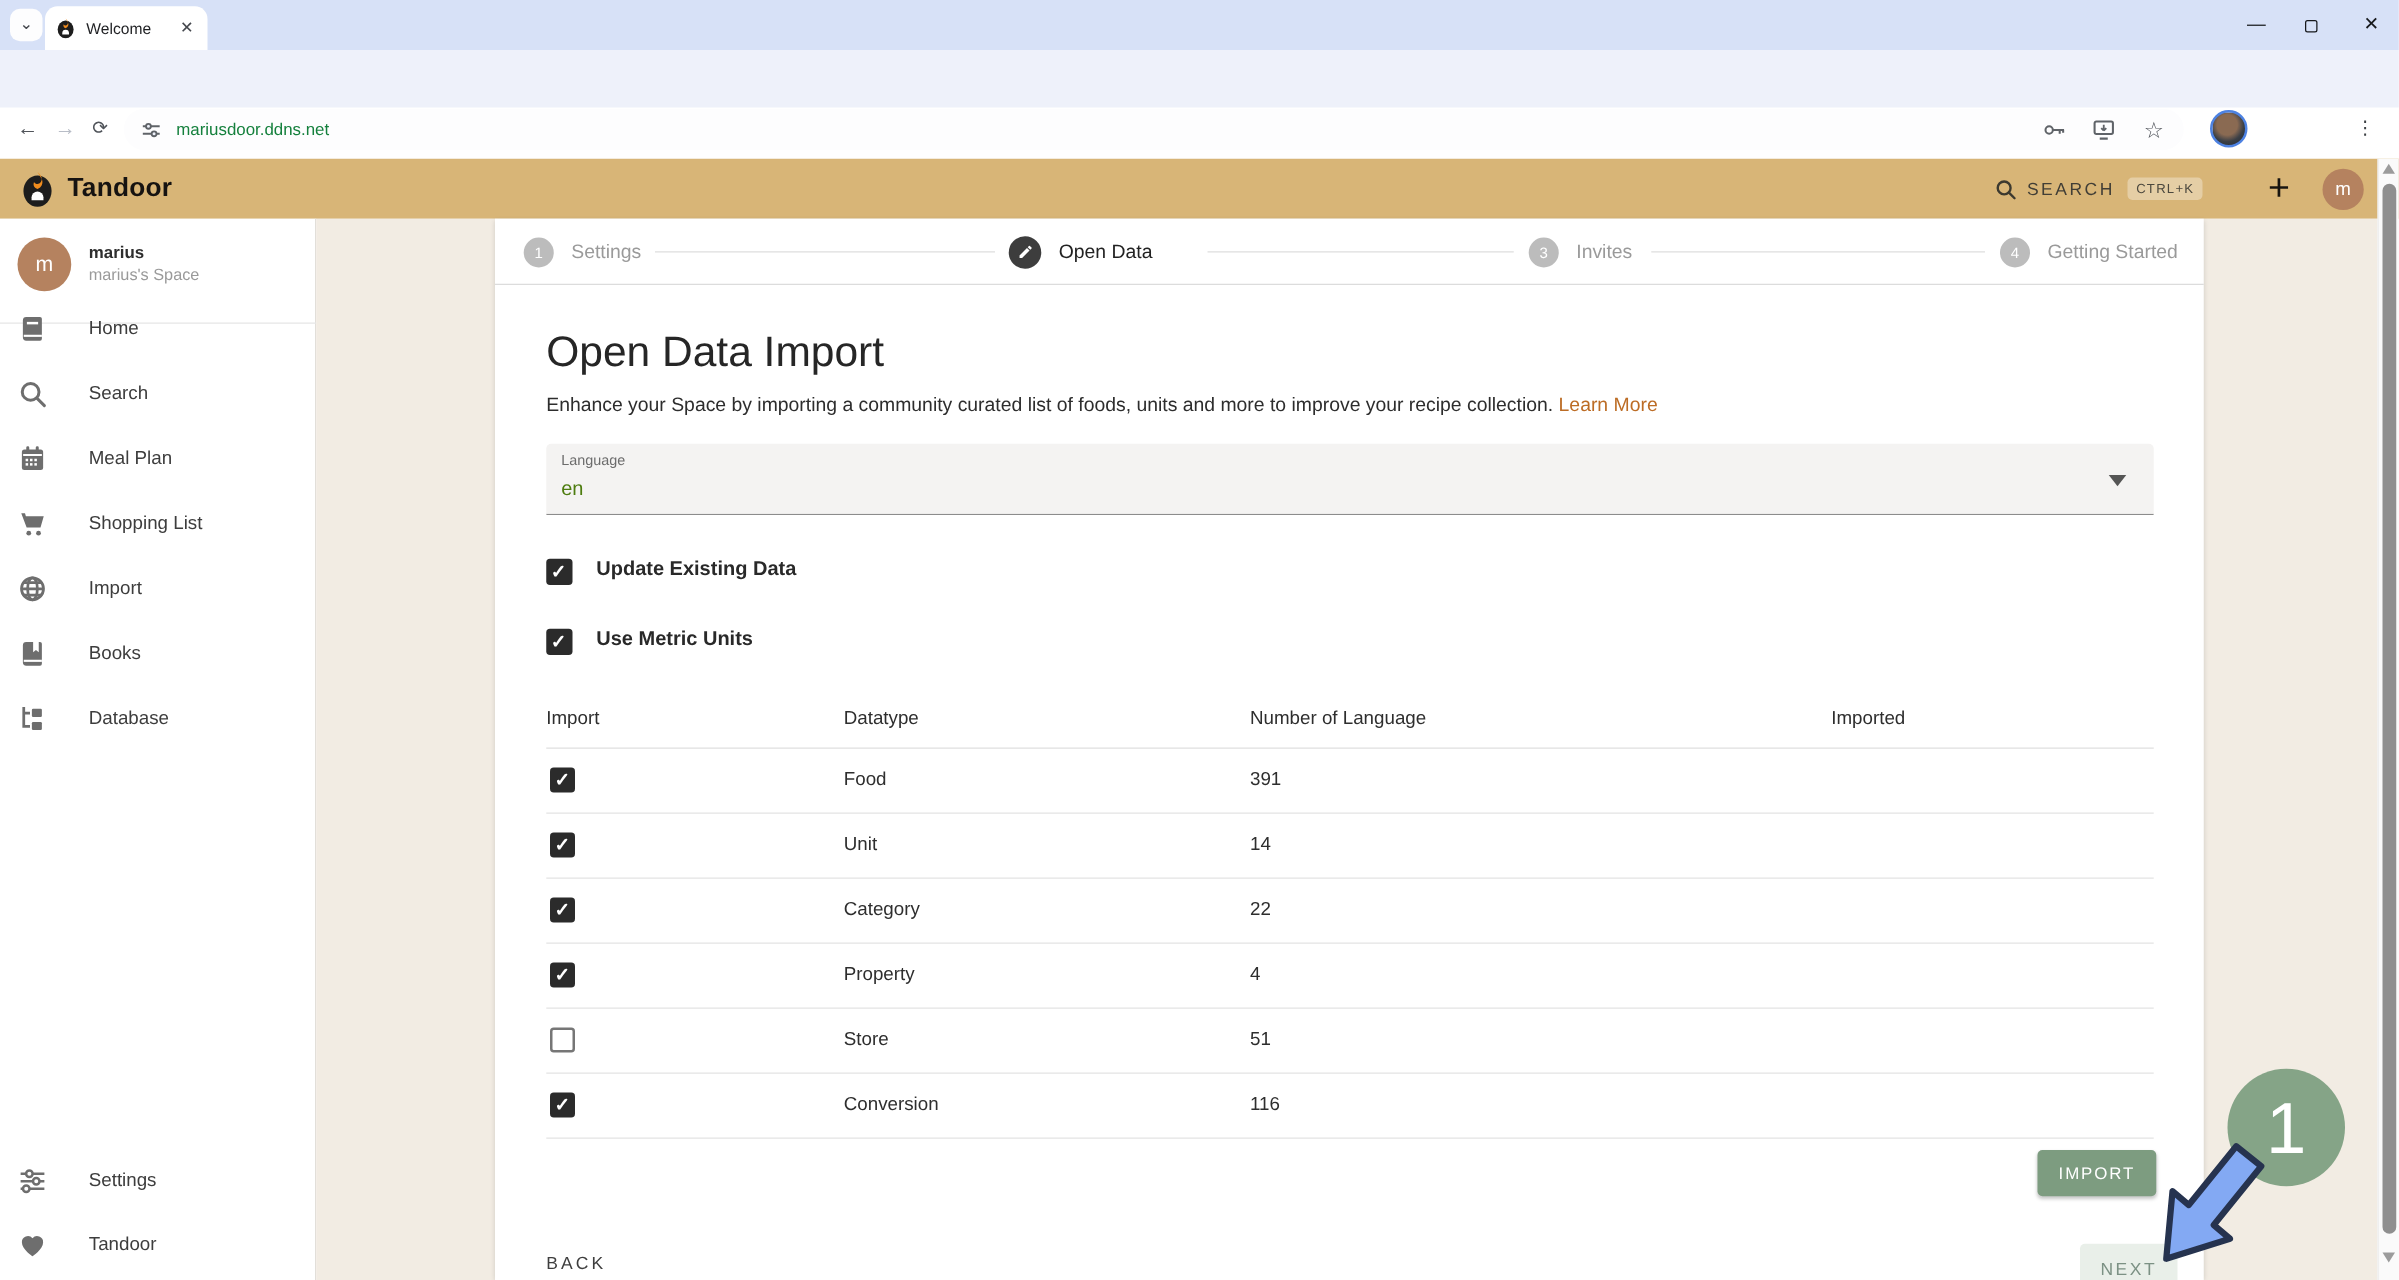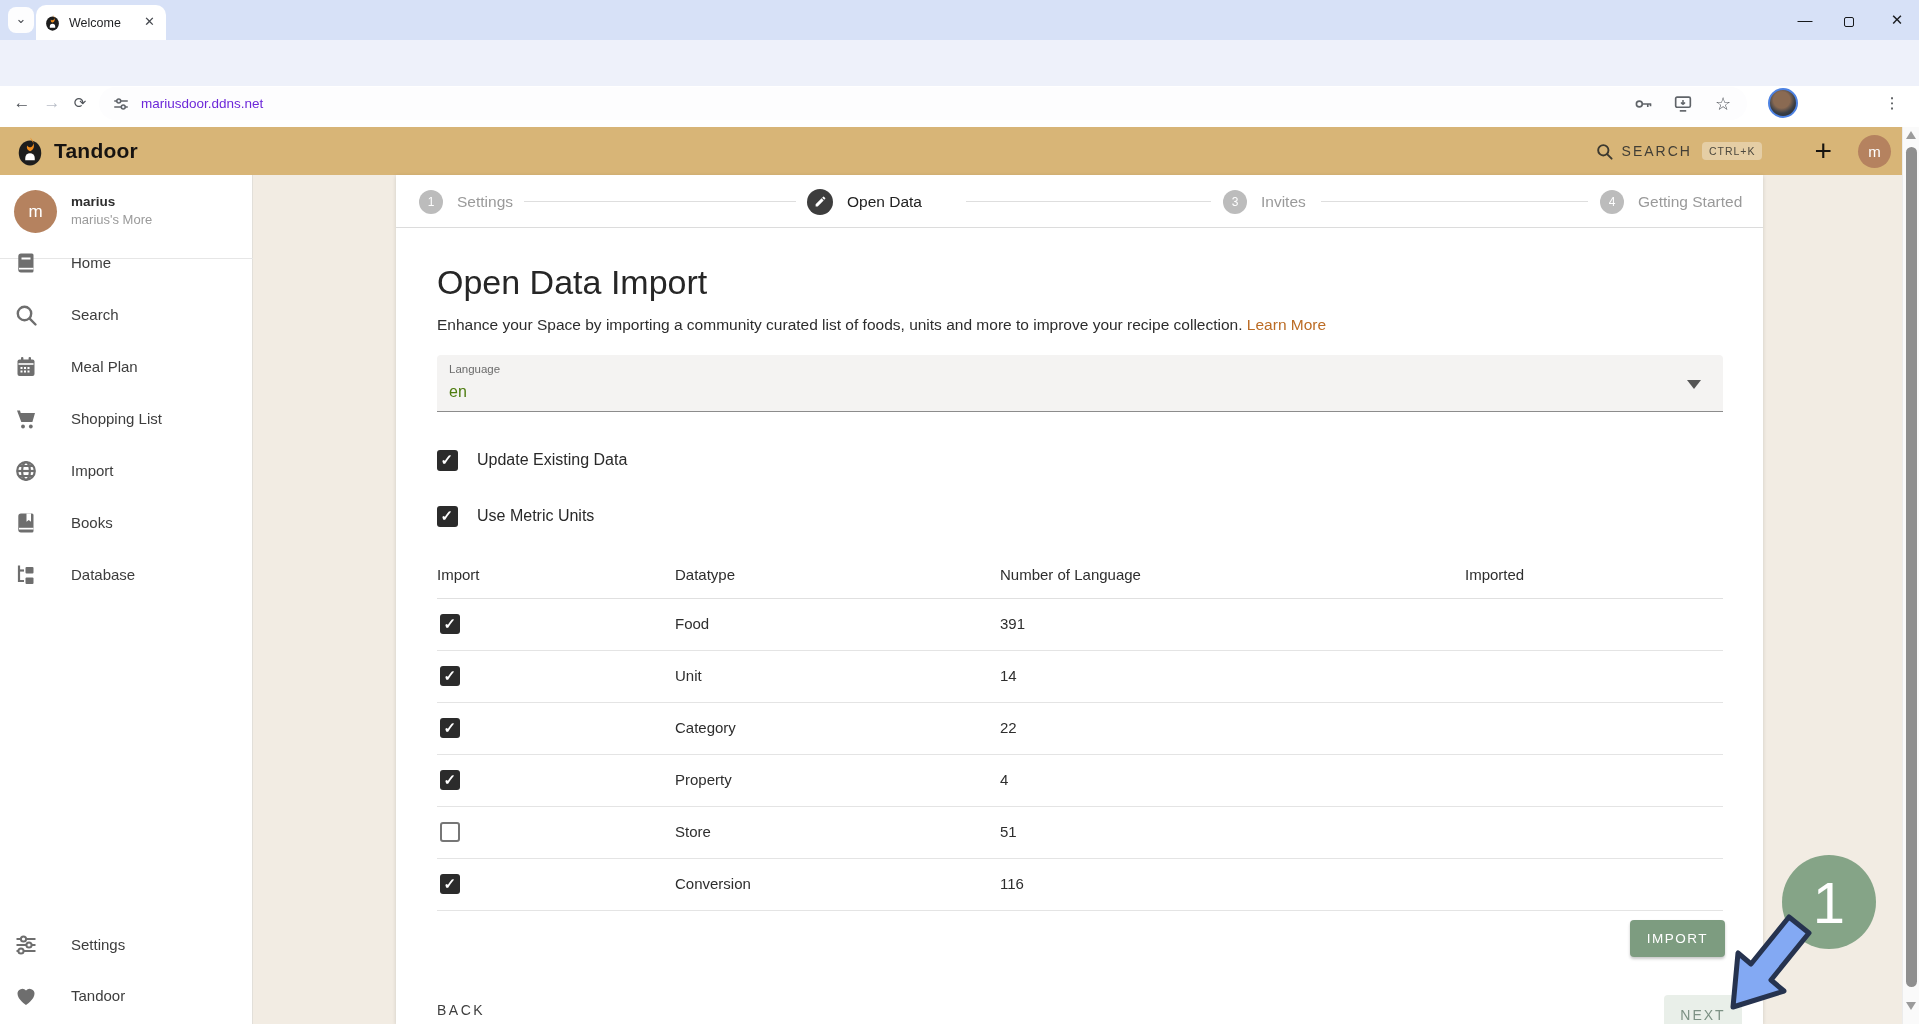--- a/index.html
+++ b/index.html
@@ -13,21 +13,21 @@
   #tab-fav { width:17px; height:17px; margin-right:8px; }
   #tab-title { font-size:12.5px; color:#1f2023; flex:1; }
   #tab-close { width:17px; height:17px; color:#45484e; font-size:13px; line-height:16px; text-align:center; border-radius:50%; cursor:pointer; }
   .wctl { top:9px; width:30px; height:22px; color:#17191c; text-align:center; cursor:pointer; font-size:15px; line-height:22px; }
   #win-restore span { display:inline-block; width:10px; height:10px; border:1.4px solid #17191c; border-radius:2px; position:relative; top:2px; }
 
   #toolbar { left:0; top:40px; width:1919px; height:46px; background:#eef1fa; }
   .navbtn { top:49px; width:28px; height:28px; font-size:17px; text-align:center; line-height:27px; color:#50545a; border-radius:50%; cursor:pointer; }
   #omnibox { left:99px; top:47px; width:1648px; height:33px; background:#fdfdfe; border-radius:17px; display:flex; align-items:center; padding:0 12px; }
   #site-info-icon { width:20px; height:18px; margin-right:10px; cursor:pointer; }
-  #url-text { font-size:13.5px; color:#6d28d9; flex:1; }
+  #url-text { font-size:13.5px; color:#15803d; flex:1; }
   .pill-icon { width:24px; height:22px; margin-left:16px; cursor:pointer; color:#50545a; font-size:16px; text-align:center; line-height:22px; }
   #profile-avatar { left:1768px; top:48px; width:30px; height:30px; border-radius:50%; border:2px solid #4d82e2; background:radial-gradient(circle at 45% 38%, #8a6a52 0 38%, #3a3f46 62%, #23262b); cursor:pointer; }
   #menu-dots { left:1882px; top:49px; width:20px; height:28px; color:#3c4043; font-size:15px; text-align:center; line-height:28px; cursor:pointer; letter-spacing:0; }
 
   
   #app-header { left:0; top:127px; width:1919px; height:48px; background:#d8b577; display:flex; align-items:center; }
   #app-logo { width:30px; height:30px; margin-left:15px; }
   #brand { font-size:21px; font-weight:bold; color:#161311; margin-left:9px; letter-spacing:.2px; }
   #hdr-right { position:absolute; right:28px; top:0; height:48px; display:flex; align-items:center; }
   #hdr-search { display:flex; align-items:center; cursor:pointer; }
@@ -63,21 +63,21 @@
 
   #title { position:absolute; left:41px; top:88px; font-size:34px; font-weight:400; color:#262626; }
   #desc { position:absolute; left:41px; top:141px; font-size:15.5px; color:#2d2d2d; }
   #learn-more { color:#bc6c25; cursor:pointer; }
 
   #lang-select { position:absolute; left:41px; top:180px; width:1286px; height:57px; background:#f4f3f2; border-bottom:1px solid #8c8c8c; border-radius:4px 4px 0 0; cursor:pointer; }
   #lang-label { position:absolute; left:12px; top:8px; font-size:11.5px; color:#6c6c6c; }
   #lang-value { position:absolute; left:12px; top:28px; font-size:16px; color:#4d7c0f; }
   #lang-caret { position:absolute; right:22px; top:25px; width:0; height:0; border-left:7px solid transparent; border-right:7px solid transparent; border-top:9px solid #555; }
 
-  .opt-row { position:absolute; left:41px; height:26px; display:flex; align-items:center; cursor:pointer; }
+  .opt-row { position:absolute; left:41px; height:26px; display:flex; cursor:pointer;font-weight:bold; }
   .cb { width:21px; height:21px; border-radius:3px; background:#2b2b2b; position:relative; flex:none; }
   .cb::after { content:"✓"; position:absolute; left:3.5px; top:1px; color:#fff; font-size:15px; font-weight:bold; }
   .cb.un { background:#fff; border:2px solid #767676; }
   .cb.un::after { content:""; }
   .opt-label { margin-left:19px; font-size:16px; color:#292929; }
 
   
   #table { position:absolute; left:41px; top:385px; width:1286px; }
   .th { position:absolute; top:6px; font-size:15px; color:#2e2e2e; }
   #thead { position:absolute; left:0; top:0; width:1286px; height:39px; border-bottom:1px solid #e0e0e0; }
@@ -166,21 +166,21 @@
     </div>
     <span id="hdr-plus">+</span>
     <div id="hdr-avatar">m</div>
   </div>
 </div>
 
 <div class="abs" id="sidebar">
   <div id="side-user">
     <div id="side-avatar">m</div>
     <div id="side-name">marius</div>
-    <div id="side-space">marius's More</div>
+    <div id="side-space">marius's Space</div>
   </div>
   <div id="side-divider"></div>
   <div id="sidebar-nav">
   <div class="side-item" style="top: 68px;">
     <span class="side-icon"><svg viewBox="0 0 24 24">
             <path d="M7 2.5h11a1.5 1.5 0 0 1 1.5 1.5v16a1.5 1.5 0 0 1-1.5 1.5H7A2.7 2.7 0 0 1 4.3 18.8V5.2A2.7 2.7 0 0 1 7 2.5z" fill="#6e6e6e"></path>
             <rect x="7.5" y="6.5" width="9" height="2" fill="#fff"></rect>
             <rect x="5" y="16.8" width="14.5" height="1.7" fill="#fff"></rect>
           </svg></span>
     <span class="side-label">Home</span>

